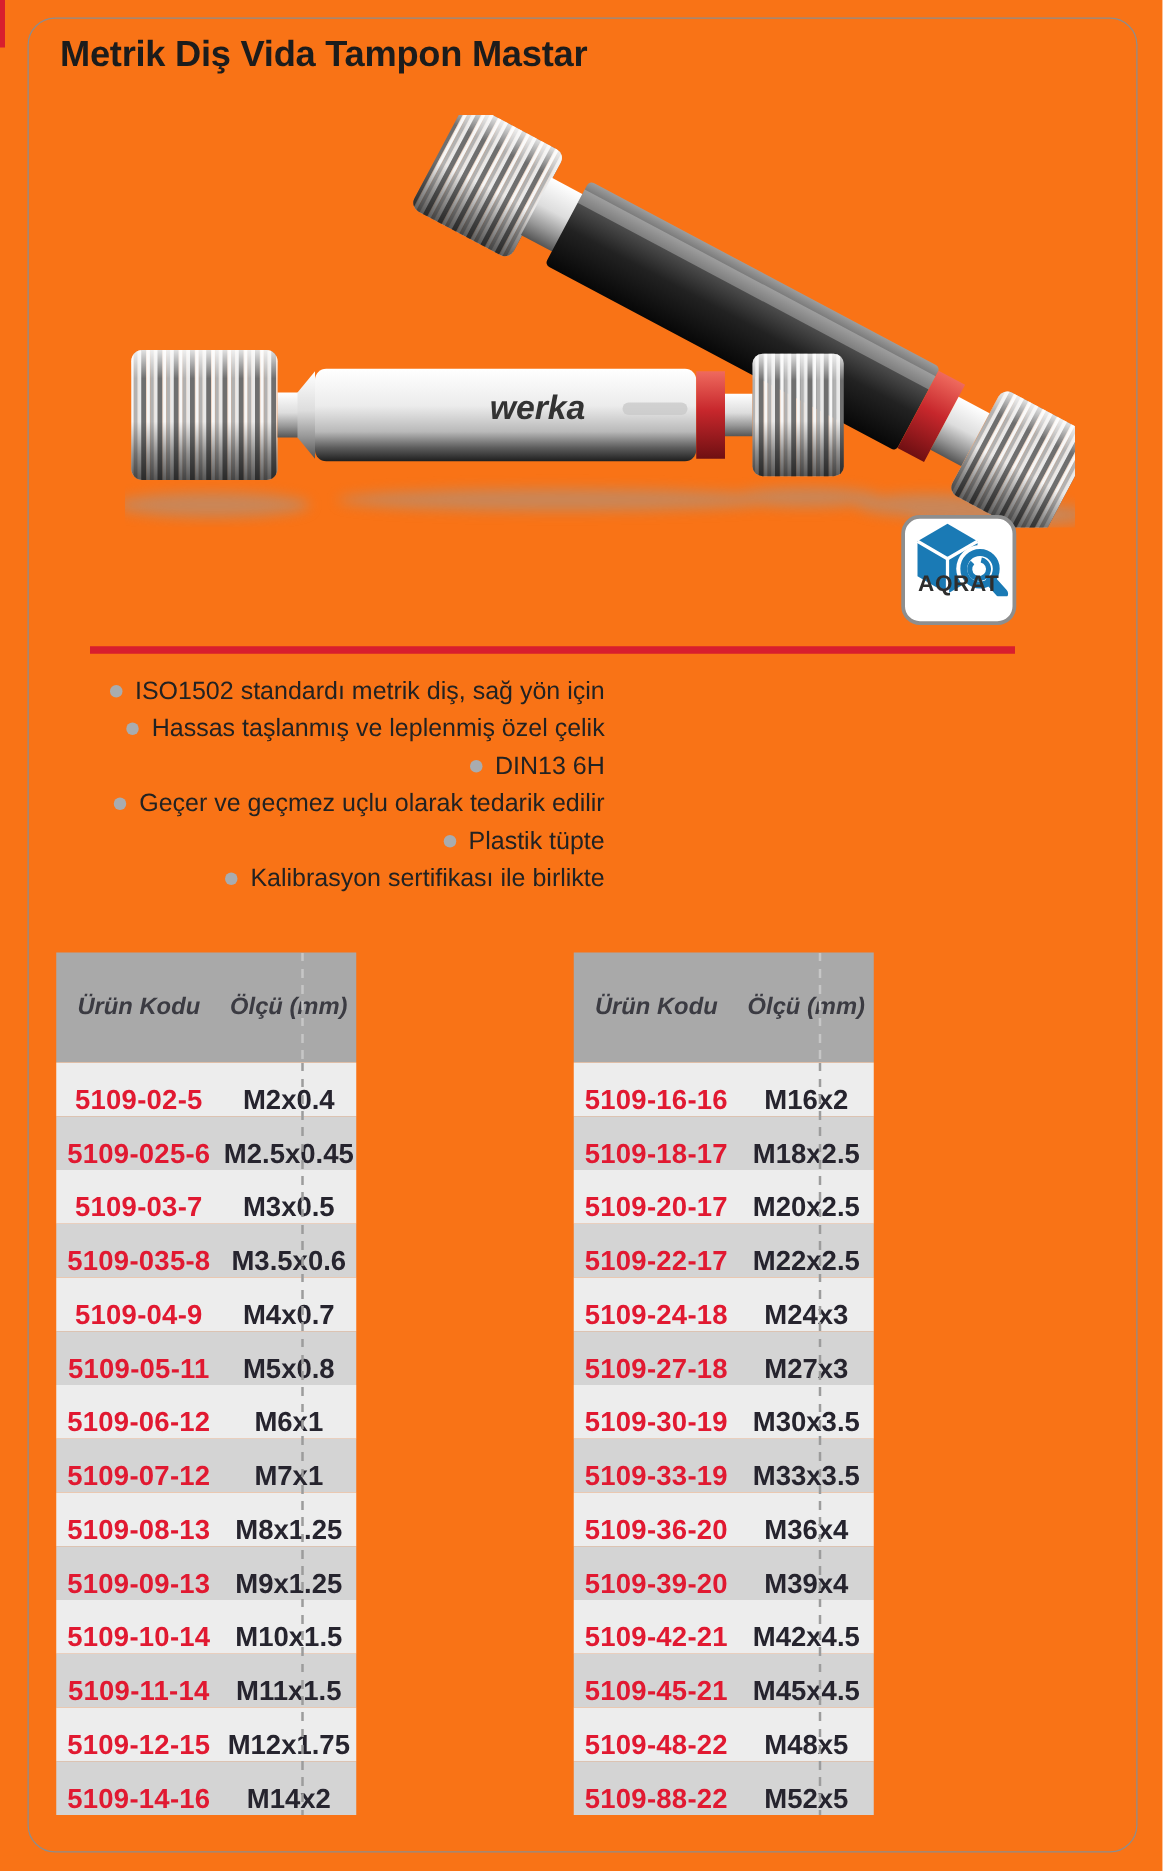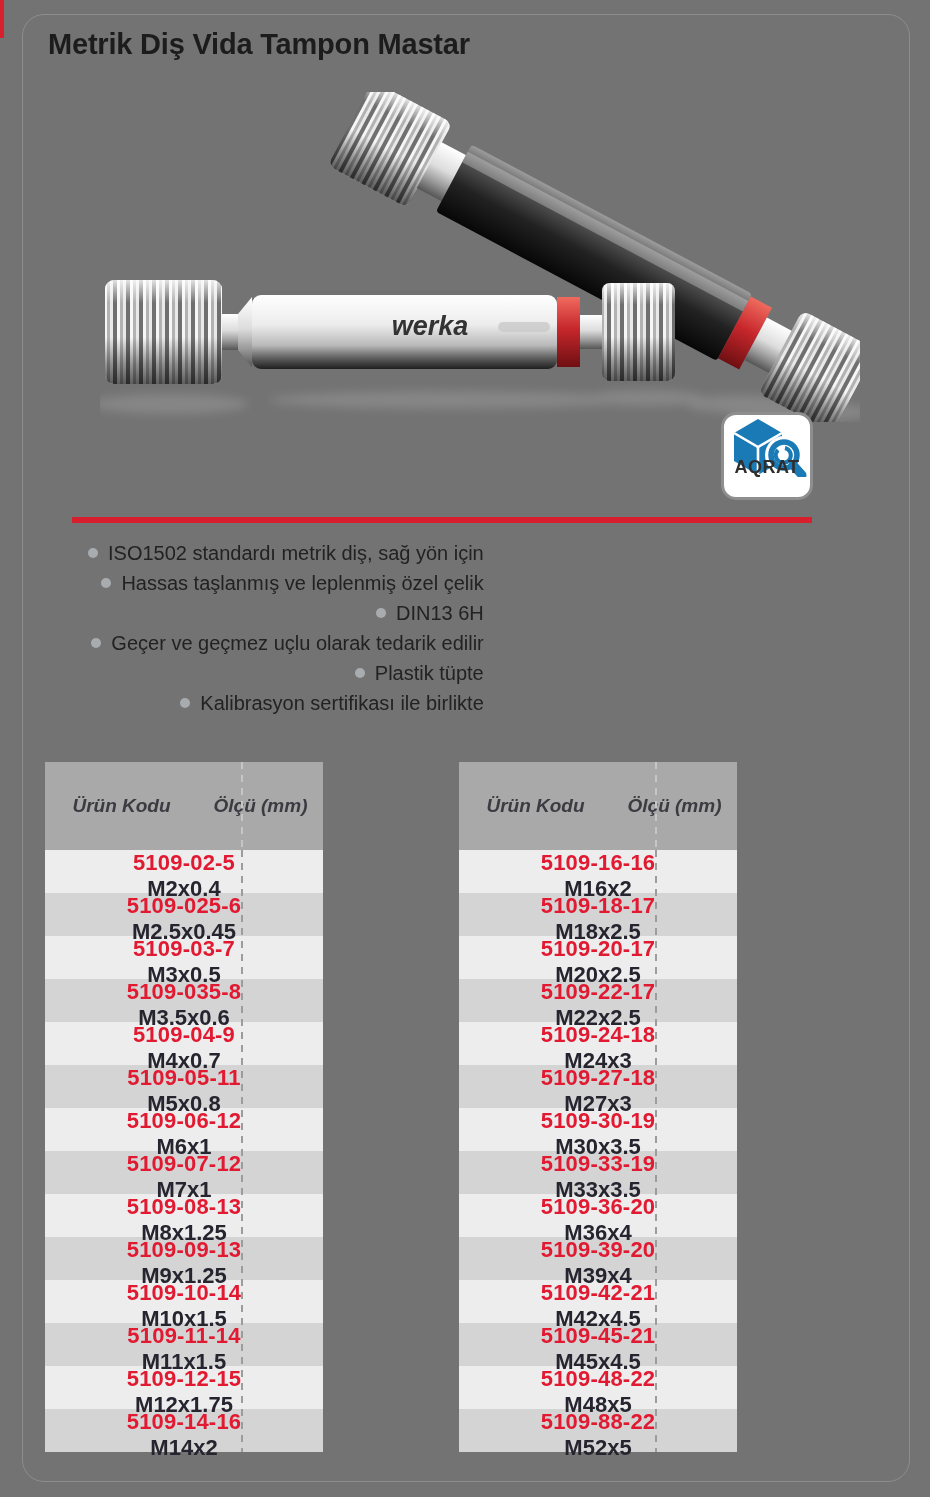--- a/index.html
+++ b/index.html
@@ -10,21 +10,21 @@
     --row-light:#ededed;
     --row-dark:#d4d4d4;
   }
   *{margin:0;padding:0;box-sizing:border-box;}
   html,body{background:#ffffff;}
   body{
     width:930px;height:1497px;
     font-family:"Liberation Sans", sans-serif;
     position:relative;overflow:hidden;
   }
-  .canvas{position:absolute;left:0;top:0;width:930px;height:1497px;background:#737373;}
+  .canvas{position:absolute;left:0;top:0;width:930px;height:1497px;background:#f97316;}
 
   .corner-accent{position:absolute;left:0;top:0;width:4px;height:38px;background:var(--accent-red);}
 
   .page-border{
     position:absolute;left:22px;top:14px;width:888px;height:1468px;
     border:1px solid #8d8d8d;border-radius:22px;
   }
 
   .page-title{
     position:absolute;left:48px;top:28px;
@@ -48,35 +48,35 @@
   .red-line{position:absolute;left:72px;top:517px;width:740px;height:6px;background:var(--accent-red);}
 
   .features{position:absolute;left:88px;top:538px;list-style:none;}
   .feature-item{height:30px;display:flex;align-items:center;justify-content:flex-end;}
   .bullet{
     width:10px;height:10px;border-radius:50%;
     background:#a9acaf;flex:0 0 10px;margin-right:10px;
   }
   .feature-text{font-size:20px;color:#222222;}
 
-  .ptable{position:absolute;top:762px;width:278px;border-radius:22px;}
+  .ptable{position:absolute;top:762px;width:240px;border-radius:22px;}
   .ptable.left{left:45px;}
   .ptable.right{left:459px;}
   .thead{
     position:relative;height:88px;background:var(--header-bg);
     display:flex;align-items:center;
   }
   .th{
     font-size:19px;font-weight:bold;font-style:italic;color:#3b3b42;
     text-align:center;
   }
   .th.c1{width:153px;}
   .th.c2{width:125px;}
   .tbody{position:relative;}
-  .trow{height:43px;display:flex;align-items:center;flex-direction:column;}
+  .trow{height:43px;display:flex;align-items:flex-end;}
   .trow.light{background:var(--row-light);}
   .trow.dark{background:var(--row-dark);}
   .cell{text-align:center;}
   .cell.code{width:153px;font-size:22px;font-weight:bold;color:var(--code-red);letter-spacing:0.2px;}
   .cell.size{width:125px;font-size:22px;font-weight:bold;color:#26242e;}
   .divider{
     position:absolute;left:196px;top:0;width:2px;height:100%;
     background-image:repeating-linear-gradient(to bottom,#9c9c9c 0 7px,transparent 7px 13px);
   }
   .thead .divider{background-image:repeating-linear-gradient(to bottom,#c6c6c6 0 7px,transparent 7px 13px);}

